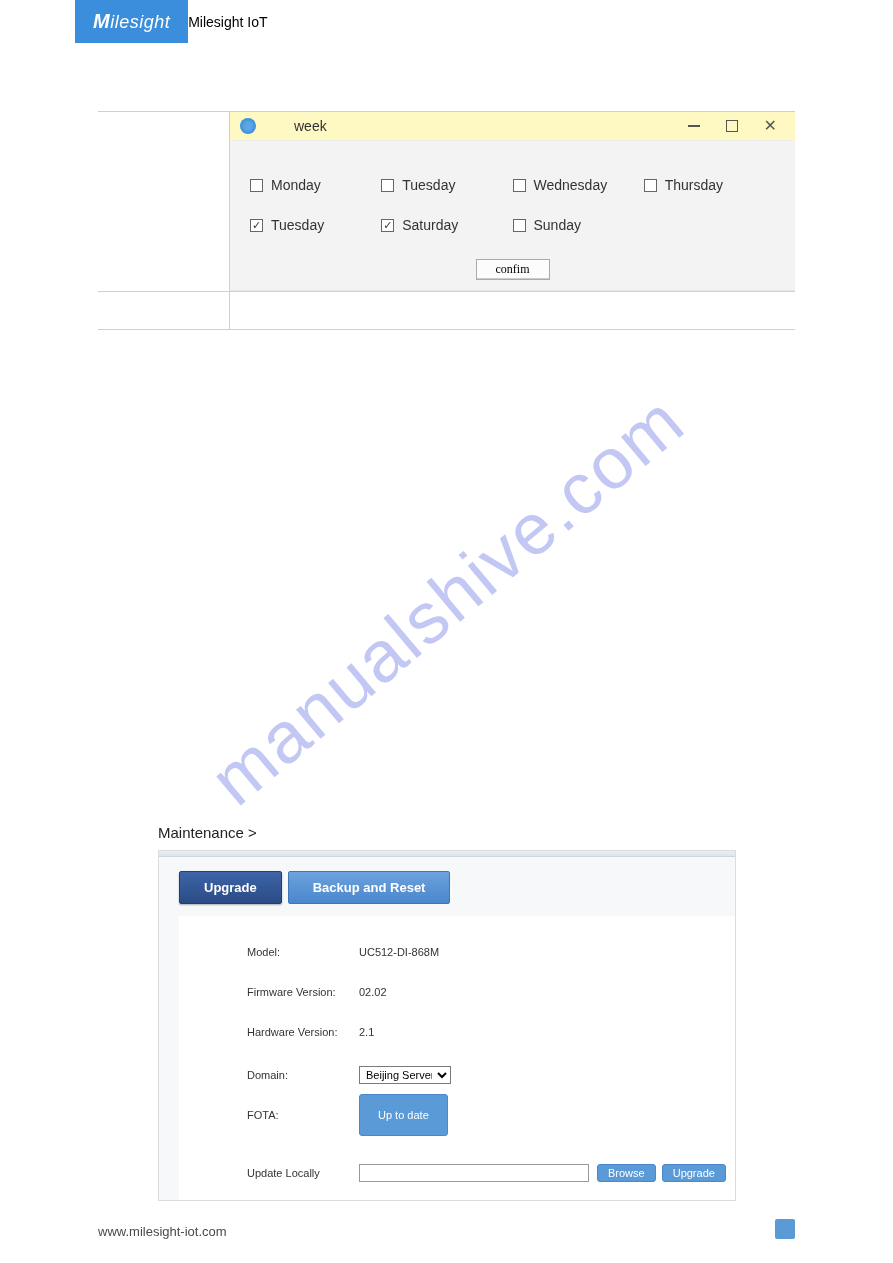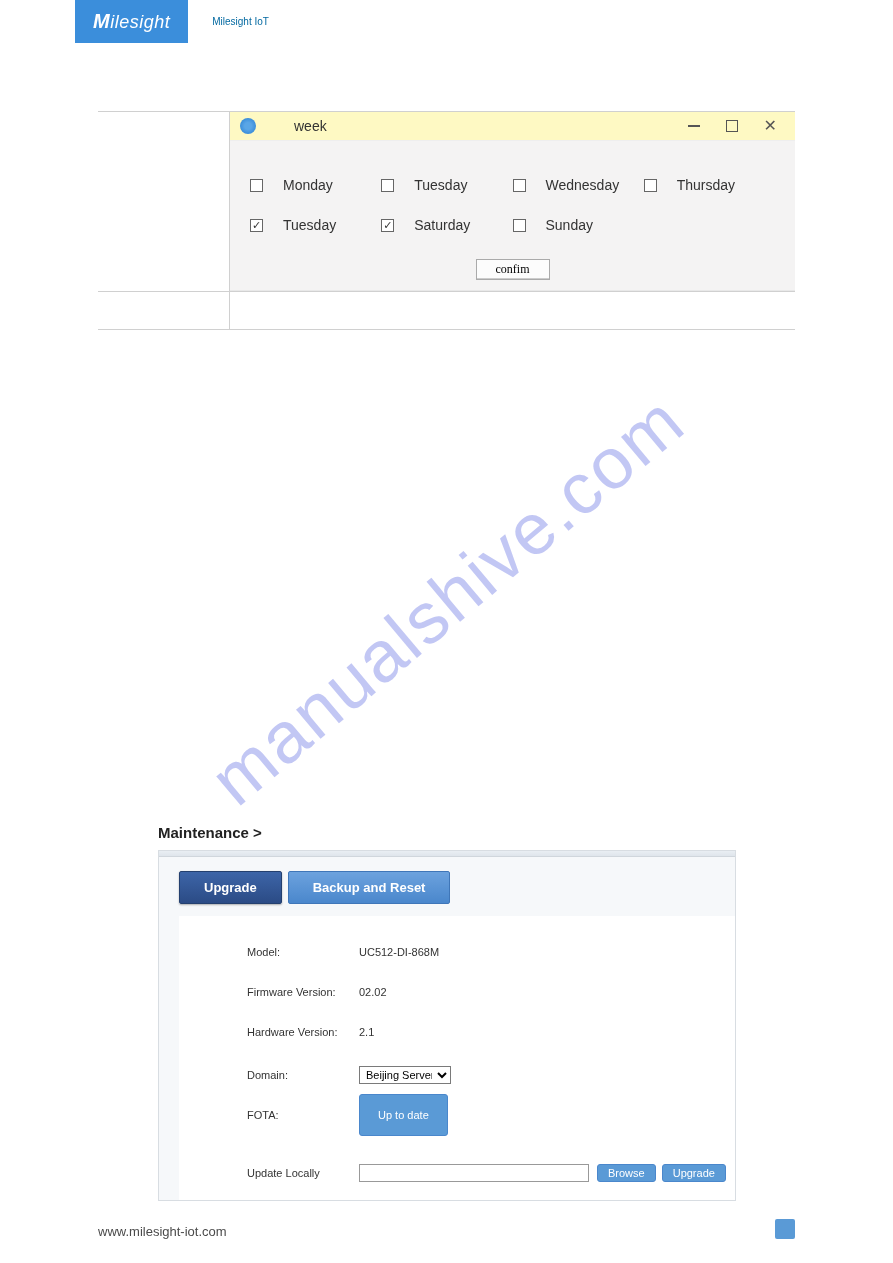--- a/index.html
+++ b/index.html
@@ -22,23 +22,22 @@
       background: #3b8edb;
       color: white;
       padding: 10px 18px;
       font-size: 18px;
       font-style: italic;
       font-weight: 500;
       letter-spacing: 0.5px;
     }
     .logo .m-cap { font-size: 20px; font-weight: bold; font-style: italic; }
     .header-title {
-      margin-left: 24px;
-      color: #0369a1;
-      font-size: 10px;
+      color: #000000;
+      font-size: 14px;
     }
     .top-rule {
       border: none;
       border-top: 1px solid #d0d0d0;
       margin: 0 98px 0 98px;
       margin-top: 68px;
     }
     .week-wrapper {
       position: relative;
       margin: 0 98px 0 98px;
@@ -77,21 +76,21 @@
     .win-controls { margin-left: auto; display: flex; gap: 26px; align-items: center; padding-right: 8px; }
     .win-min { width: 12px; height: 1.5px; background: #555; }
     .win-max { width: 12px; height: 12px; border: 1.5px solid #555; }
     .win-close { font-size: 16px; color: #555; line-height: 1; }
     .week-body {
       padding: 36px 20px 10px 20px;
       display: grid;
       grid-template-columns: repeat(4, 1fr);
       row-gap: 24px;
     }
-    .day { display: flex; align-items: center; gap: 20px; font-size: 14px; color: #333; }
+    .day { display: flex; align-items: center; gap: 8px; font-size: 14px; color: #333; }
     .cb { width: 13px; height: 13px; border: 1px solid #666; background: #fff; display: inline-flex; align-items: center; justify-content: center; }
     .cb.checked::after { content: "✓"; font-size: 11px; color: #333; line-height: 1; }
     .confirm-row { text-align: center; padding: 16px 0 10px 0; }
     .confirm-btn {
       display: inline-block;
       width: 74px;
       padding: 2px 16px;
       background: #fcfcfc;
       border: 1px solid #aaa;
       box-shadow: inset 0 -1px 0 #ccc;
@@ -118,21 +117,21 @@
       font-weight: 400;
       white-space: nowrap;
       pointer-events: none;
       letter-spacing: 2px;
     }
     .section-title {
       position: absolute;
       left: 158px;
       top: 824px;
       font-size: 15px;
-      font-weight: bold;
+      font-weight: normal;
       color: #222;
     }
     .config-panel {
       position: absolute;
       left: 158px;
       top: 850px;
       width: 578px;
       background: #f6f8fa;
       border: 1px solid #d8dde2;
     }

